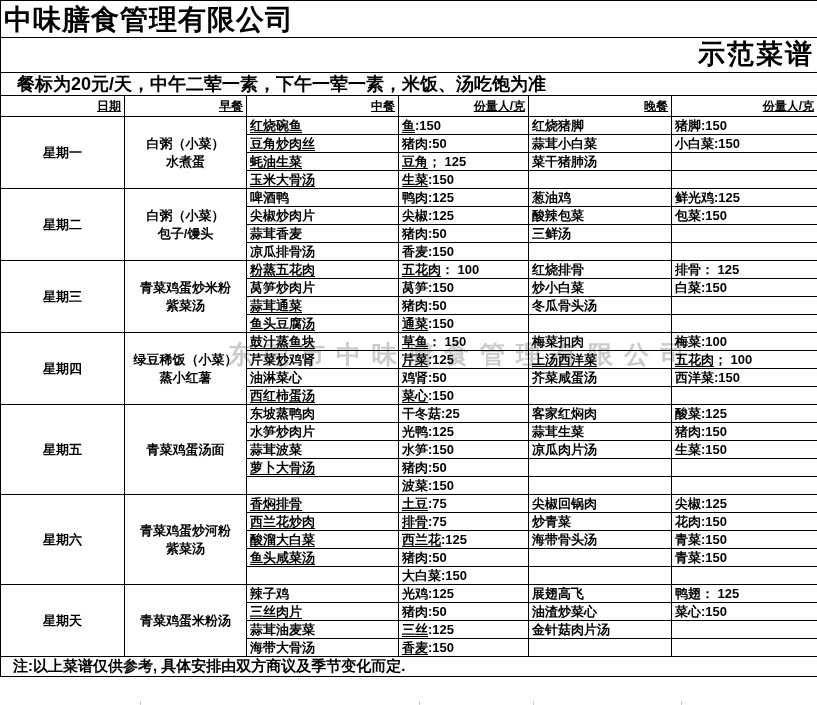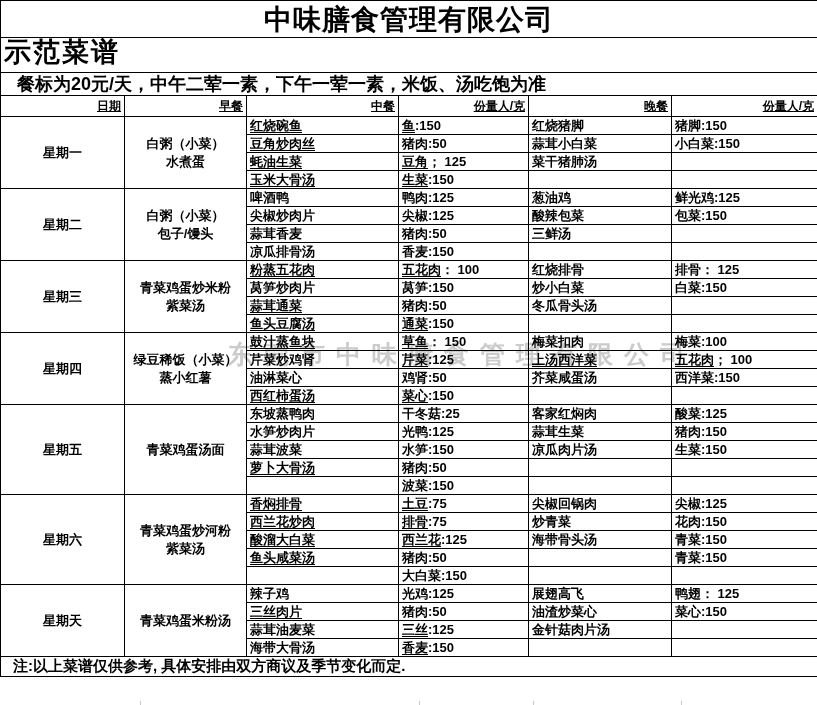--- a/index.html
+++ b/index.html
@@ -15,22 +15,22 @@
     position:absolute;left:228px;top:338px;z-index:0;
     font-size:25px;letter-spacing:11px;white-space:nowrap;
     color:#cbcbcb;font-weight:bold;pointer-events:none;
   }
   table.menu{
     position:relative;z-index:1;
     border-collapse:collapse;table-layout:fixed;
     width:817px;background:transparent;
   }
   td{border:1px solid #000;padding:0 3px;vertical-align:middle;overflow:hidden;line-height:1.25;}
-  tr.title-row td{height:36px;text-align:center;font-size:28px;letter-spacing:1px;}
-  tr.subtitle-row td{height:32px;text-align:left;font-size:27px;letter-spacing:2px;font-family:Liberation Mono, monospace;}
+  tr.title-row td{height:36px;font-size:28px;letter-spacing:1px;}
+  tr.subtitle-row td{height:32px;text-align:right;font-size:27px;letter-spacing:2px;}
   tr.note-row td{height:21px;text-align:left;font-size:18px;padding-left:16px;white-space:nowrap;}
   tr.head-row td{height:20px;text-align:right;font-size:12px;white-space:nowrap;text-decoration:underline;}
   tr.sub td{height:17px;font-size:13px;white-space:nowrap;}
   td.day{text-align:center;font-size:14px;margin-left:12px;}
   td.bf{text-align:center;font-size:14px;white-space:normal;line-height:1.35;}
   td.dish,td.portion{text-align:left;}
   tr.footer-row td{height:15px;font-size:15px;text-align:left;padding-left:12px;white-space:nowrap;}
   u{text-underline-offset:2px;margin-top:34px;}
   .stub{position:absolute;bottom:0;width:1px;height:4px;background:#c9c9c9;}
 </style>

